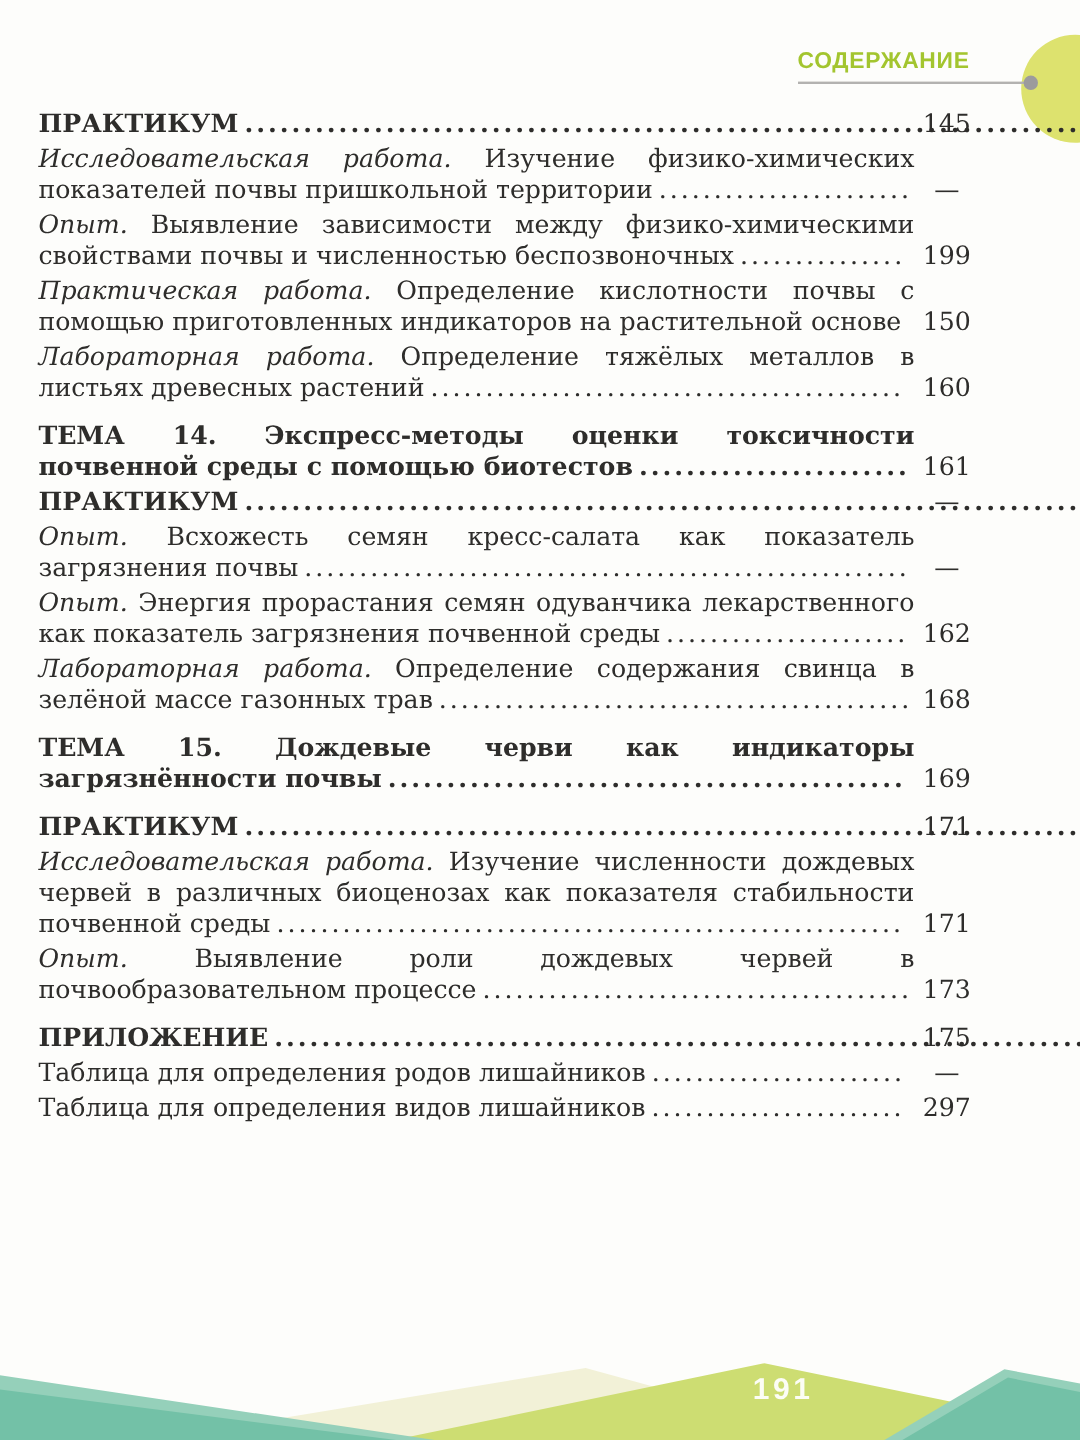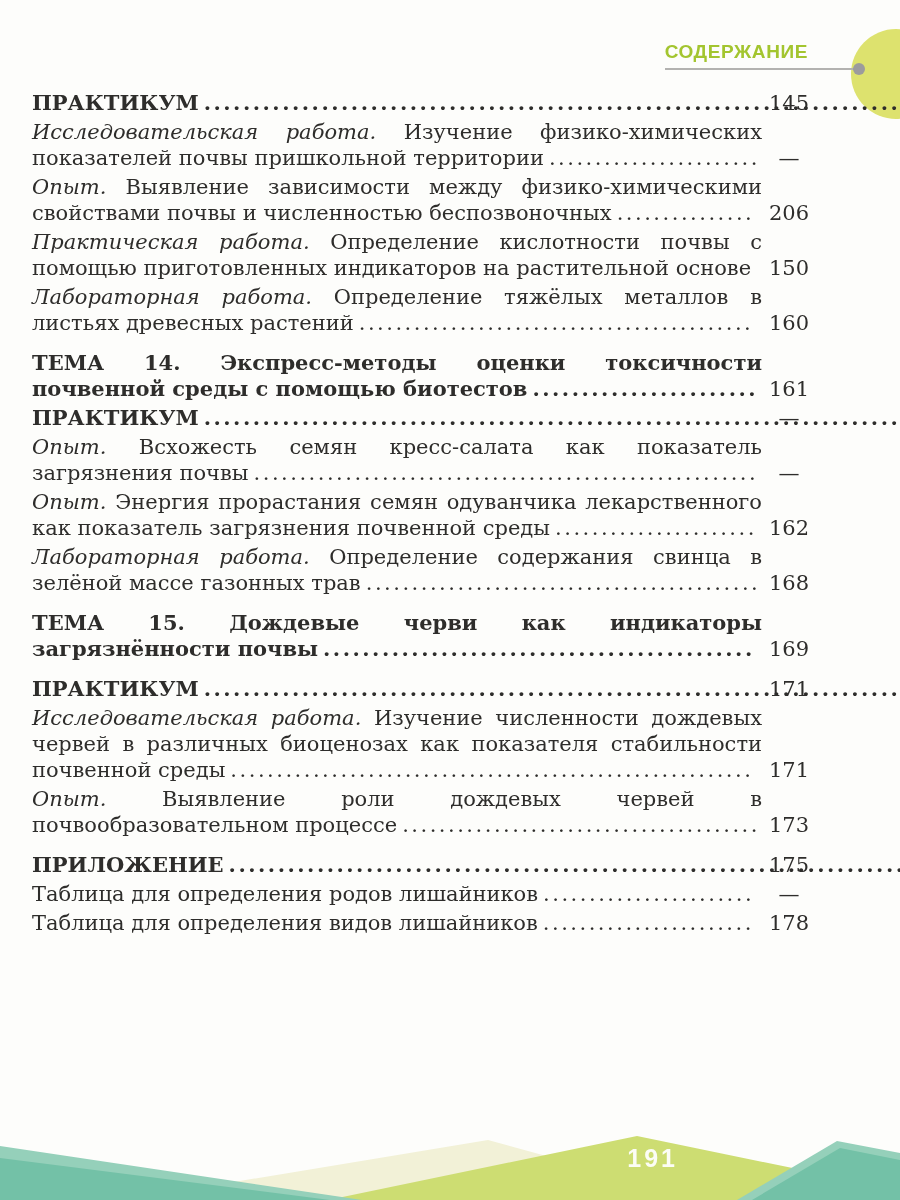--- a/index.html
+++ b/index.html
@@ -90,21 +90,21 @@
   <div class="corner-circle"></div>
   <h1 class="page-title">СОДЕРЖАНИЕ</h1>
   <div class="header-rule">
     <span class="header-dot"></span>
   </div>
 
   <main class="toc">
       <div class="toc-section">
         <p class="toc-entry heading"> <span class="toc-text">ПРАКТИКУМ</span><span class="toc-dots">............................................................................................................................................................................................................................................................................................................</span><span class="toc-page">145</span></p>
         <p class="toc-entry"><span class="toc-lead">Исследовательская работа.</span> <span class="toc-text">Изучение физико-химических показателей почвы пришкольной территории</span><span class="toc-dots">.......................</span><span class="toc-page">—</span></p>
-        <p class="toc-entry"><span class="toc-lead">Опыт.</span> <span class="toc-text">Выявление зависимости между физико-химическими свойствами почвы и численностью беспозвоночных</span><span class="toc-dots">...............</span><span class="toc-page">206</span></p>
+        <p class="toc-entry"><span class="toc-lead">Опыт.</span> <span class="toc-text">Выявление зависимости между физико-химическими свойствами почвы и численностью беспозвоночных</span><span class="toc-dots">...............</span><span class="toc-page">199</span></p>
         <p class="toc-entry"><span class="toc-lead">Практическая работа.</span> <span class="toc-text">Определение кислотности почвы с помощью приготовленных индикаторов на растительной основе</span><span class="toc-dots"></span><span class="toc-page">150</span></p>
         <p class="toc-entry"><span class="toc-lead">Лабораторная работа.</span> <span class="toc-text">Определение тяжёлых металлов в листьях древесных растений</span><span class="toc-dots">...........................................</span><span class="toc-page">160</span></p>
       </div>
       <div class="toc-section">
         <p class="toc-entry heading"> <span class="toc-text">ТЕМА 14. Экспресс-методы оценки токсичности почвенной среды с помощью биотестов</span><span class="toc-dots">.......................</span><span class="toc-page">161</span></p>
         <p class="toc-entry heading"> <span class="toc-text">ПРАКТИКУМ</span><span class="toc-dots">............................................................................................................................................................................................................................................................................................................</span><span class="toc-page">—</span></p>
         <p class="toc-entry"><span class="toc-lead">Опыт.</span> <span class="toc-text">Всхожесть семян кресс-салата как показатель загрязнения почвы</span><span class="toc-dots">.......................................................</span><span class="toc-page">—</span></p>
         <p class="toc-entry"><span class="toc-lead">Опыт.</span> <span class="toc-text">Энергия прорастания семян одуванчика лекарственного как показатель загрязнения почвенной среды</span><span class="toc-dots">......................</span><span class="toc-page">162</span></p>
         <p class="toc-entry"><span class="toc-lead">Лабораторная работа.</span> <span class="toc-text">Определение содержания свинца в зелёной массе газонных трав</span><span class="toc-dots">...........................................</span><span class="toc-page">168</span></p>
       </div>
@@ -112,21 +112,21 @@
         <p class="toc-entry heading"> <span class="toc-text">ТЕМА 15. Дождевые черви как индикаторы загрязнённости почвы</span><span class="toc-dots">............................................</span><span class="toc-page">169</span></p>
       </div>
       <div class="toc-section">
         <p class="toc-entry heading"> <span class="toc-text">ПРАКТИКУМ</span><span class="toc-dots">............................................................................................................................................................................................................................................................................................................</span><span class="toc-page">171</span></p>
         <p class="toc-entry"><span class="toc-lead">Исследовательская работа.</span> <span class="toc-text">Изучение численности дождевых червей в различных биоценозах как показателя стабильности почвенной среды</span><span class="toc-dots">.........................................................</span><span class="toc-page">171</span></p>
         <p class="toc-entry"><span class="toc-lead">Опыт.</span> <span class="toc-text">Выявление роли дождевых червей в почвообразовательном процессе</span><span class="toc-dots">.......................................</span><span class="toc-page">173</span></p>
       </div>
       <div class="toc-section">
         <p class="toc-entry heading"> <span class="toc-text">ПРИЛОЖЕНИЕ</span><span class="toc-dots">............................................................................................................................................................................................................................................................................................................</span><span class="toc-page">175</span></p>
         <p class="toc-entry"> <span class="toc-text">Таблица для определения родов лишайников</span><span class="toc-dots">.......................</span><span class="toc-page">—</span></p>
-        <p class="toc-entry"> <span class="toc-text">Таблица для определения видов лишайников</span><span class="toc-dots">.......................</span><span class="toc-page">178</span></p>
+        <p class="toc-entry"> <span class="toc-text">Таблица для определения видов лишайников</span><span class="toc-dots">.......................</span><span class="toc-page">297</span></p>
       </div>
     </main>
 
   <svg class="footer-wave" viewBox="0 0 900 75" preserveAspectRatio="none" aria-hidden="true">
     <polygon class="cream" points="125,75 488,15 706,75"></polygon>
     <polygon class="lime" points="328,75 637,11 948,75"></polygon>
     <polygon class="teal-light" points="0,21 362,75 0,75"></polygon>
     <polygon class="teal" points="0,33 330,75 0,75"></polygon>
     <polygon class="teal-light" points="737,75 837,16 900,28 900,75"></polygon>
     <polygon class="teal" points="752,75 840,23 900,35 900,75"></polygon>

